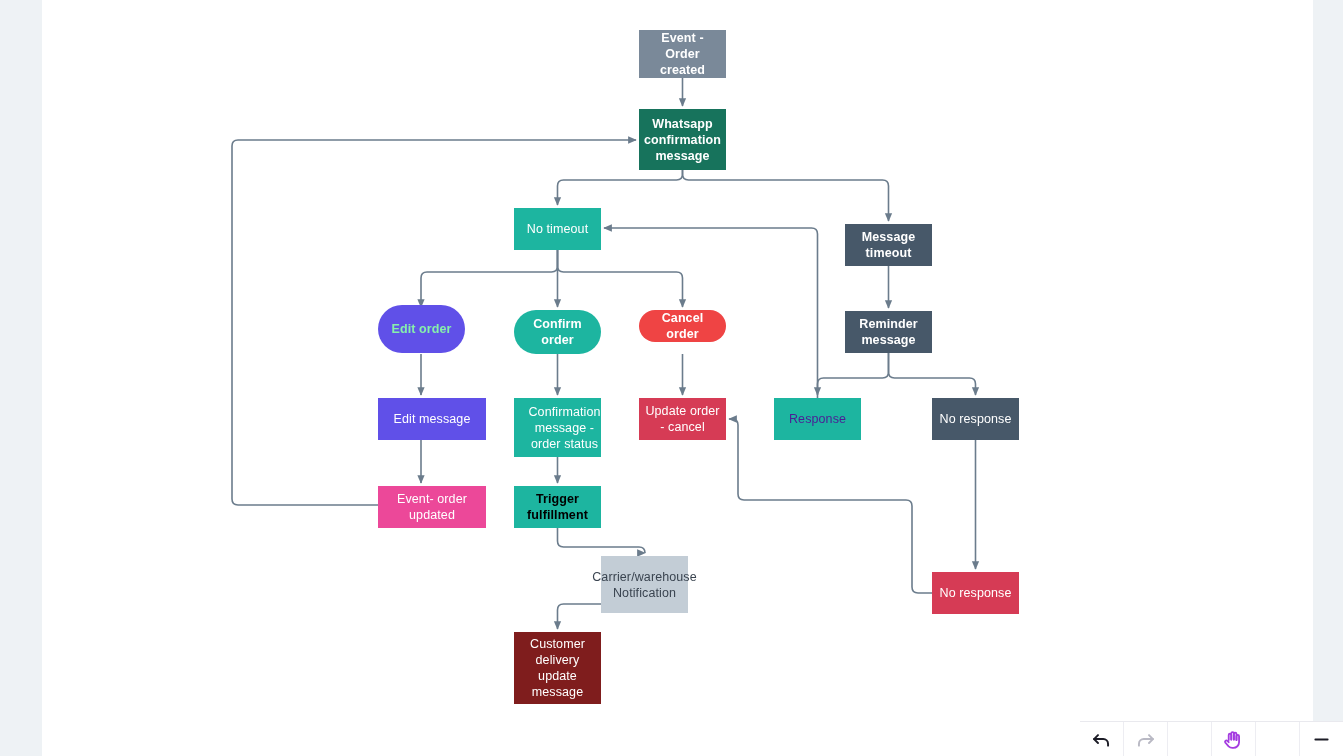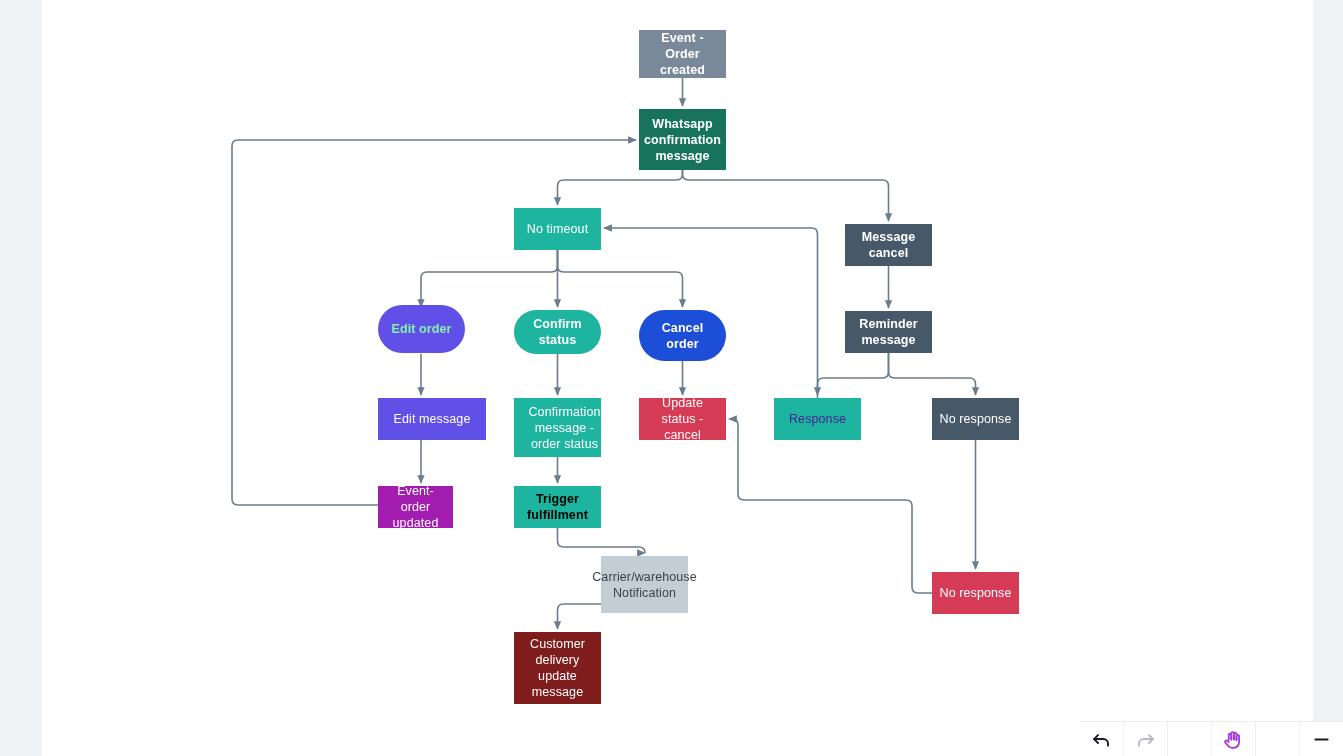--- a/index.html
+++ b/index.html
@@ -137,31 +137,31 @@
 
         <path d="M 975.5 440 L 975.5 569"></path>
 
         <path d="M 932 593 L 918 593 Q 912 593 912 587 L 912 506 Q 912 500 906 500 L 744 500 Q 738 500 738 494 L 738 425 Q 738 419 732 419 L 729 419"></path>
       </g>
     </svg>
 
     <div class="node bold" style="left: 639px; top: 109px; width: 87px; height: 61px; background: rgb(23, 115, 92); color: rgb(255, 255, 255); font-weight: bold;">Whatsapp confirmation message</div>
     <div class="node bold" style="left: 639px; top: 30px; width: 87px; height: 48px; background: rgb(122, 137, 153); color: rgb(255, 255, 255); font-weight: bold;">Event - Order created</div>
     <div class="node bold" style="left: 514px; top: 208px; width: 87px; height: 42px; background: rgb(29, 181, 160); color: rgb(255, 255, 255); font-weight: normal;">No timeout</div>
-    <div class="node bold" style="left: 845px; top: 224px; width: 87px; height: 42px; background: rgb(71, 88, 105); color: rgb(255, 255, 255); font-weight: bold;">Message cancel</div>
+    <div class="node bold" style="left: 845px; top: 224px; width: 87px; height: 42px; background: rgb(71, 88, 105); color: rgb(255, 255, 255); font-weight: bold;">Message timeout</div>
     <div class="node bold rounded" style="left: 378px; top: 305px; width: 87px; height: 48px; background: rgb(96, 80, 232); color: #86efac; font-weight: bold;">Edit order</div>
-    <div class="node bold rounded" style="left: 514px; top: 310px; width: 87px; height: 44px; background: rgb(29, 181, 160); color: rgb(255, 255, 255); font-weight: bold;">Confirm status</div>
-    <div class="node bold rounded" style="left: 639px; top: 310px; width: 87px; height: 51px; background: #1d4ed8; color: rgb(255, 255, 255); font-weight: bold;">Cancel order</div>
+    <div class="node bold rounded" style="left: 514px; top: 310px; width: 87px; height: 44px; background: rgb(29, 181, 160); color: rgb(255, 255, 255); font-weight: bold;">Confirm order</div>
+    <div class="node bold rounded" style="left: 639px; top: 310px; width: 87px; height: 32px; background: #ef4444; color: rgb(255, 255, 255); font-weight: bold;">Cancel order</div>
     <div class="node bold" style="left: 845px; top: 311px; width: 87px; height: 42px; background: rgb(71, 88, 105); color: rgb(255, 255, 255); font-weight: bold;">Reminder message</div>
     <div class="node" style="left: 378px; top: 398px; width: 108px; height: 42px; background: rgb(96, 80, 232); color: rgb(255, 255, 255);">Edit message</div>
     <div class="node" style="left: 514px; top: 398px; width: 87px; height: 59px; background: rgb(29, 181, 160); color: rgb(255, 255, 255); padding-left: 20px;">Confirmation message - order status</div>
-    <div class="node" style="left: 639px; top: 398px; width: 87px; height: 42px; background: rgb(214, 59, 85); color: rgb(255, 255, 255);">Update status - cancel</div>
+    <div class="node" style="left: 639px; top: 398px; width: 87px; height: 42px; background: rgb(214, 59, 85); color: rgb(255, 255, 255);">Update order - cancel</div>
     <div class="node" style="left: 774px; top: 398px; width: 87px; height: 42px; background: rgb(29, 181, 160); color: #4c1d95;">Response</div>
     <div class="node" style="left: 932px; top: 398px; width: 87px; height: 42px; background: rgb(71, 88, 105); color: rgb(255, 255, 255);">No response</div>
-    <div class="node" style="left: 378px; top: 486px; width: 75px; height: 42px; background: #a21caf; color: rgb(255, 255, 255);">Event- order updated</div>
+    <div class="node" style="left: 378px; top: 486px; width: 108px; height: 42px; background: #ec4899; color: rgb(255, 255, 255);">Event- order updated</div>
     <div class="node bold" style="left: 514px; top: 486px; width: 87px; height: 42px; background: rgb(29, 181, 160); color: #000000; font-weight: bold;">Trigger fulfillment</div>
     <div class="node dark-text" style="left: 601px; top: 556px; width: 87px; height: 57px; background: rgb(195, 205, 214); color: rgb(58, 68, 80);">Carrier/warehouse Notification</div>
     <div class="node" style="left: 932px; top: 572px; width: 87px; height: 42px; background: rgb(214, 59, 85); color: rgb(255, 255, 255);">No response</div>
     <div class="node" style="left: 514px; top: 632px; width: 87px; height: 72px; background: #7f1d1d; color: rgb(255, 255, 255);">Customer delivery update message</div>
   </div>
 
   <div id="toolbar">
     <div class="tb-cell" title="Undo">
       <span>
         <svg width="21" height="21" viewBox="0 0 24 24" fill="none" stroke="#1c1c26" stroke-width="2.2" stroke-linecap="round" stroke-linejoin="round">

